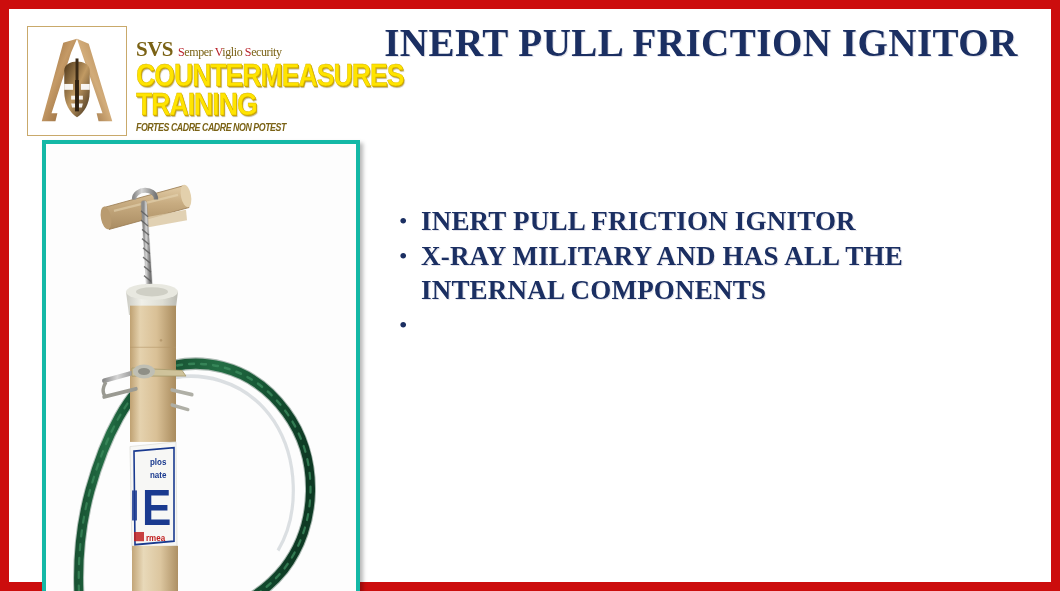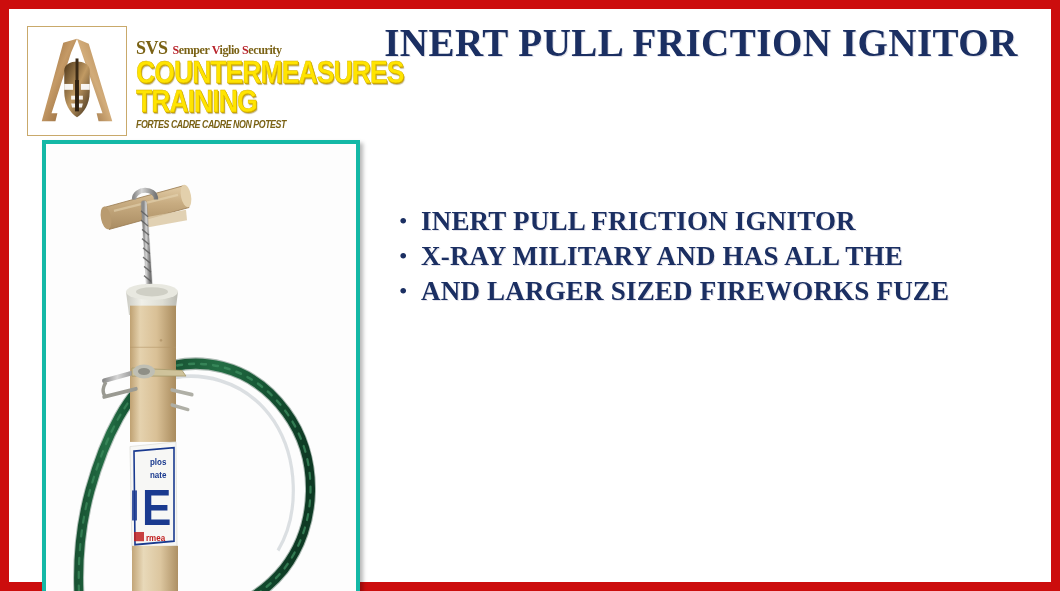--- a/index.html
+++ b/index.html
@@ -52,27 +52,27 @@
     width: 232px;
   }
   .svs-line {
     white-space: nowrap;
     line-height: 1;
     padding-top: 18px;
   }
   .svs-main {
     font-family: "Liberation Serif", serif;
     font-weight: bold;
-    font-size: 18px;
+    font-size: 21px;
     color: #7A6215;
     letter-spacing: -0.5px;
   }
   .svs-tag {
     font-family: "Liberation Serif", serif;
-    font-weight: bold;
+    font-weight: normal;
     font-size: 12px;
     letter-spacing: -0.4px;
     color: #7A6215;
     margin-left: 5px;
   }
   .svs-tag .cap { color: #B8222A; }
 
   .cm-line {
     font-family: "Liberation Sans", sans-serif;
     font-weight: bold;
@@ -232,27 +232,27 @@
       <span class="bullet-dot">•</span>
       <span class="bullet-text">
         <span>INERT PULL FRICTION IGNITOR</span>
       </span>
     </div>
 
     <div class="bullet-row">
       <span class="bullet-dot">•</span>
       <span class="bullet-text">
         <span>X-RAY MILITARY AND HAS ALL THE</span>
+        <span class="cont">INTERNAL COMPONENTS</span>
       </span>
     </div>
 
     <div class="bullet-row">
       <span class="bullet-dot">•</span>
       <span class="bullet-text">
-        <span class="cont">AND LARGER SIZED FIREWORKS FUZE</span>
       </span>
     </div>
 
   </div>
 
   <div id="photo-frame">
     <svg viewBox="0 0 310 433" xmlns="http://www.w3.org/2000/svg" preserveAspectRatio="none">
       <defs>
         <linearGradient id="bgGrad" x1="0" y1="0" x2="0.3" y2="1">
           <stop offset="0%" stop-color="#FCFCFD"></stop>

